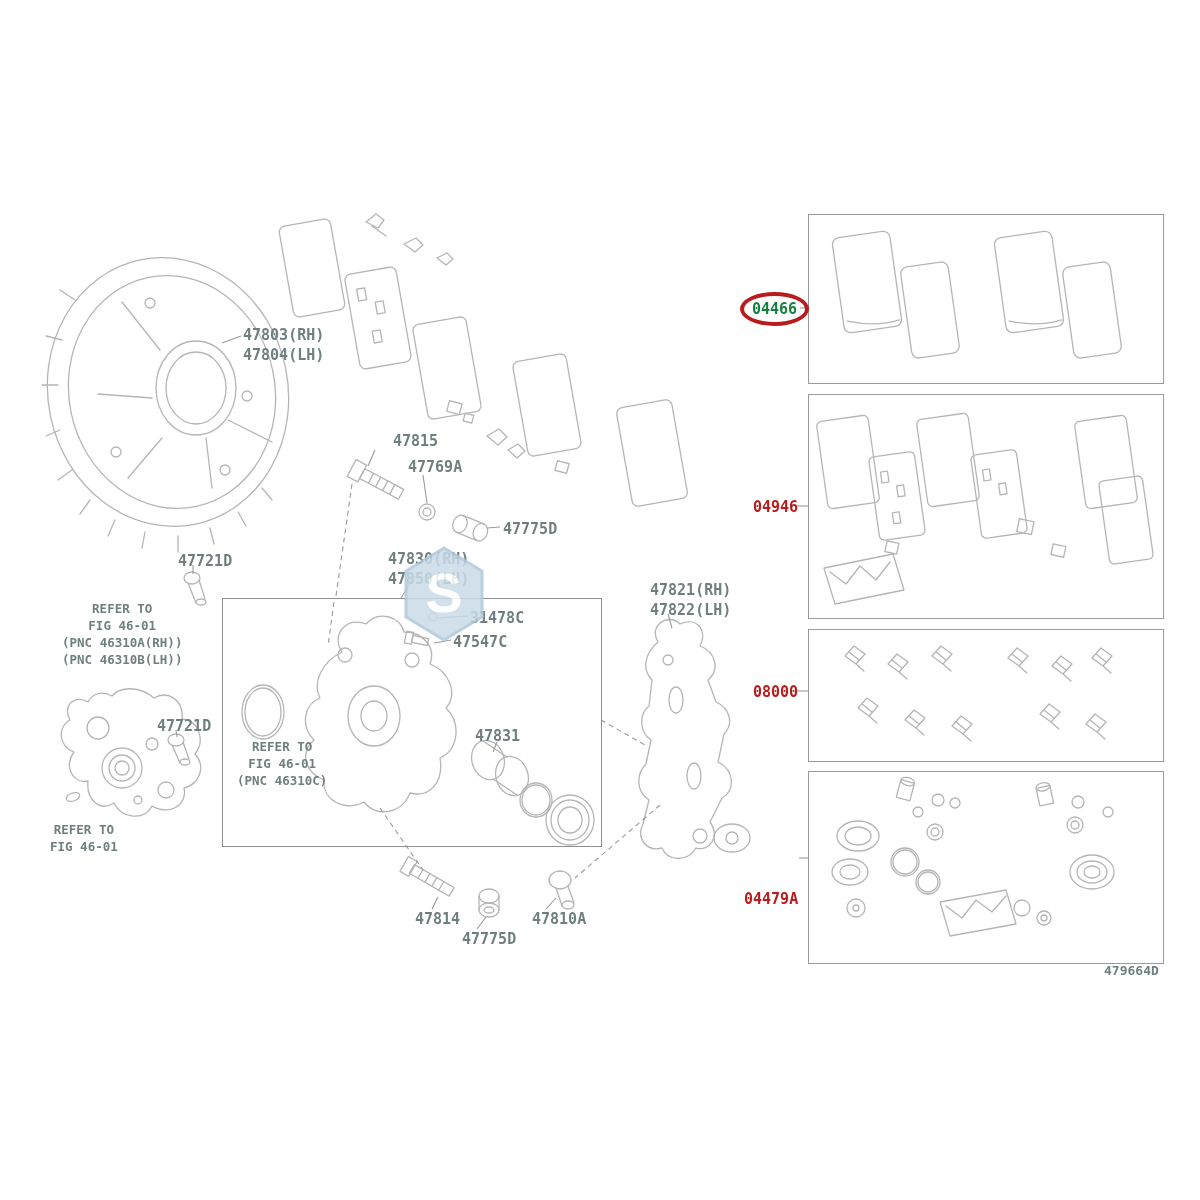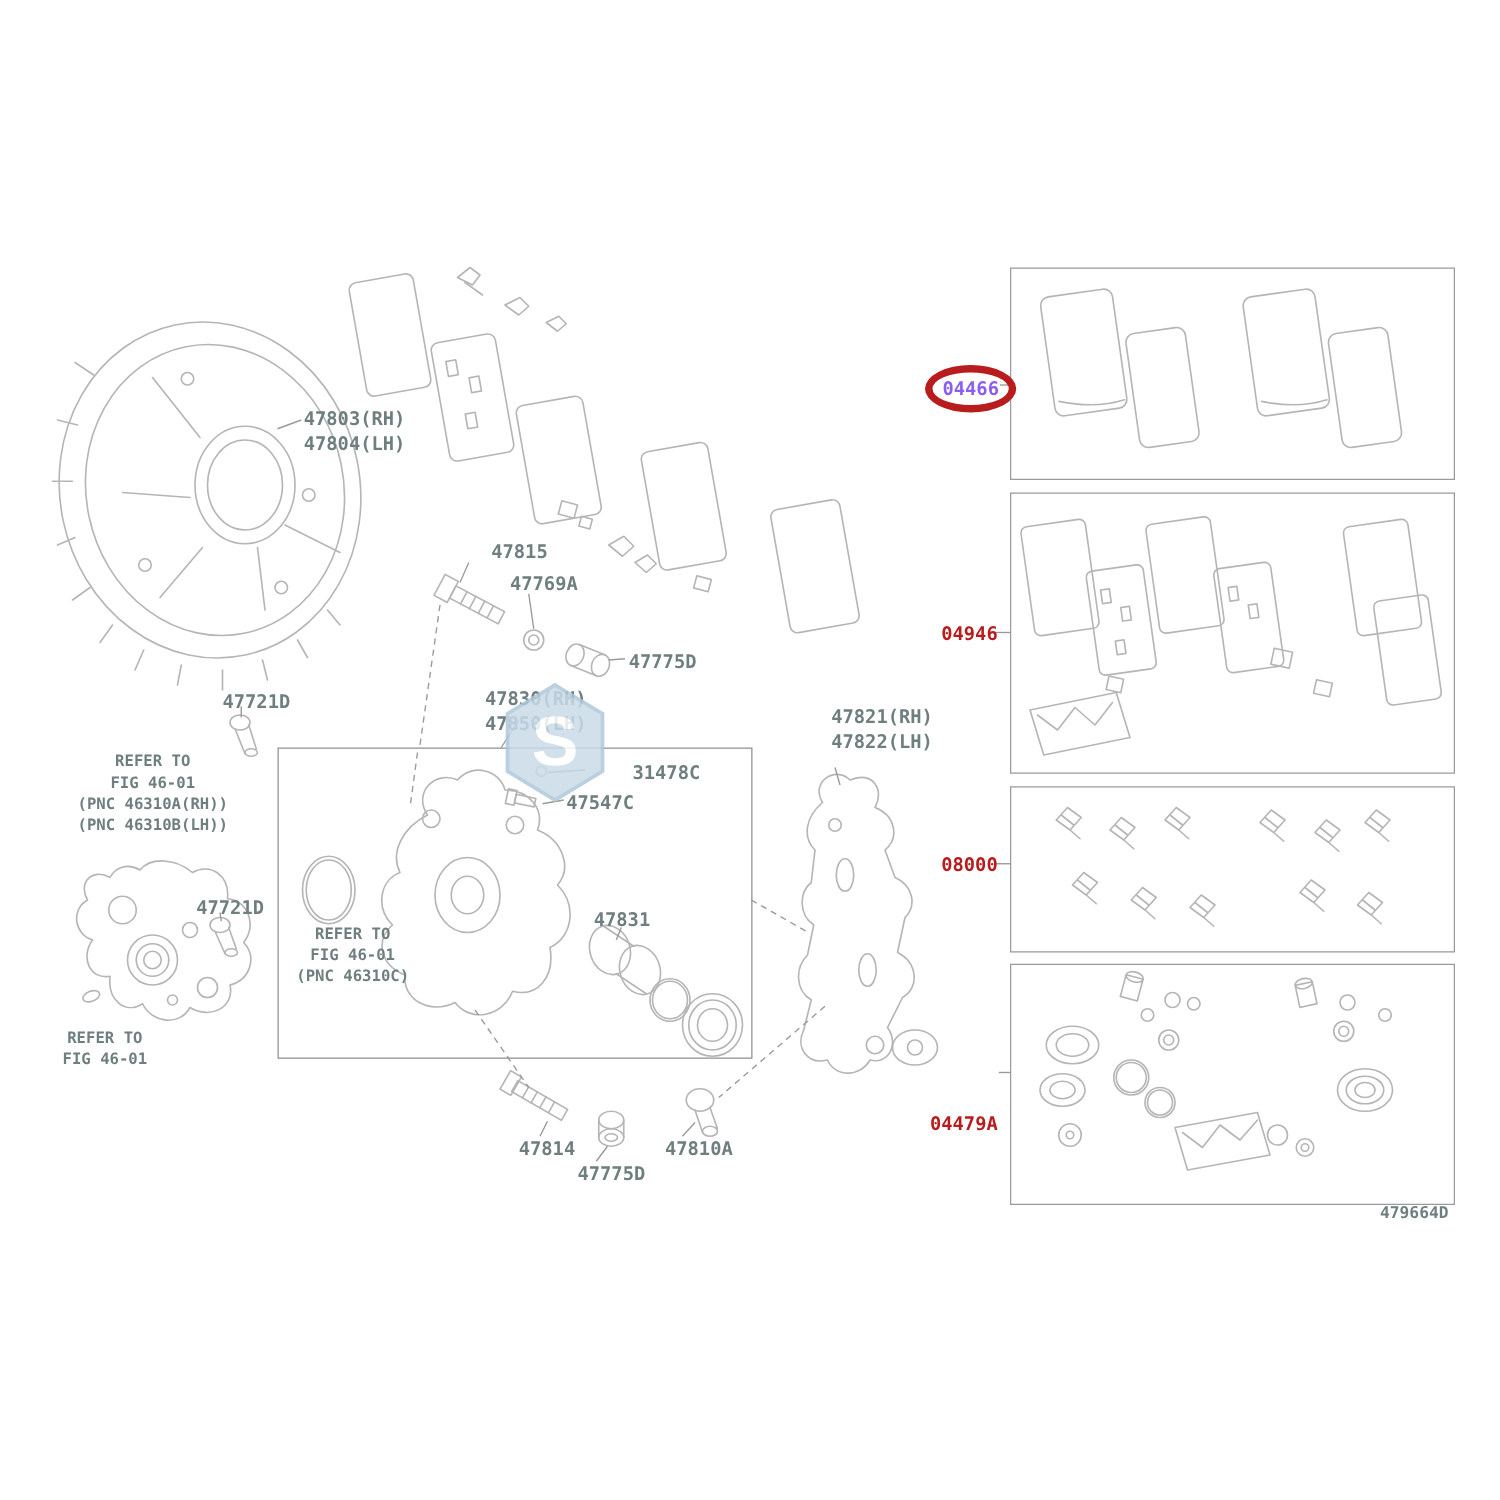--- a/index.html
+++ b/index.html
@@ -4,21 +4,21 @@
 <style>
   html,body{margin:0;padding:0;background:#ffffff;}
   .canvas{position:relative;width:1200px;height:1200px;background:#ffffff;overflow:hidden;
           font-family:"DejaVu Sans Mono", monospace;}
   .art{position:absolute;left:0;top:0;}
   .lbl{position:absolute;font:bold 15px/1.32 "DejaVu Sans Mono", monospace;color:#6f7f7f;
        white-space:pre-line;letter-spacing:0;text-align:right;}
   .lbl-sm{position:absolute;font:bold 12.5px/1.35 "DejaVu Sans Mono", monospace;color:#6f7f7f;
        white-space:pre-line;text-align:center;}
   .kit-lbl{position:absolute;font:bold 15px/1.2 "DejaVu Sans Mono", monospace;color:#b91c1c;}
-  .kit-hl{color:#8b5cf6;border:6px solid #b91c1c;border-radius:50%;padding:4px 8px;}
+  .kit-hl{color:#15803d;border:4px solid #b91c1c;border-radius:50%;padding:4px 8px;}
   .kit-box{position:absolute;border:1.3px solid #9a9a9a;background:transparent;}
   .inner-box{position:absolute;border:1.3px solid #8f8f8f;}
   .fig-code{position:absolute;font:bold 13px "DejaVu Sans Mono", monospace;color:#6f7f7f;}
   .watermark{position:absolute;left:402px;top:546px;display:flex;align-items:center;gap:16px;
              opacity:.85;pointer-events:none;}
   .watermark .wm-text{font:bold 92px/1 "Liberation Sans", sans-serif;color:#b7cddd;letter-spacing:6px;}
 </style>
 </head>
 <body>
 
@@ -347,24 +347,24 @@
   <div class="lbl-sm" style="left:62px;top:601px;">REFER TO
 FIG 46-01
 (PNC 46310A(RH))
 (PNC 46310B(LH))</div>
   <div class="lbl" style="left:157px;top:717px;">47721D</div>
   <div class="lbl-sm" style="left:237px;top:739px;">REFER TO
 FIG 46-01
 (PNC 46310C)</div>
   <div class="lbl-sm" style="left:50px;top:822px;">REFER TO
 FIG 46-01</div>
-  <div class="lbl" style="left:470px;top:609px;margin-left:36px;">31478C</div>
+  <div class="lbl" style="left:470px;top:609px;">31478C</div>
   <div class="lbl" style="left:453px;top:633px;">47547C</div>
   <div class="lbl" style="left:475px;top:727px;">47831</div>
-  <div class="lbl" style="left:650px;top:564px;margin-left:15px;">47821(RH)
+  <div class="lbl" style="left:650px;top:581px;">47821(RH)
 47822(LH)</div>
   <div class="lbl" style="left:415px;top:910px;">47814</div>
   <div class="lbl" style="left:462px;top:930px;">47775D</div>
   <div class="lbl" style="left:532px;top:910px;">47810A</div>
 
   <div class="kit-lbl kit-hl" style="left:740px;top:292px;">04466</div>
   <div class="kit-lbl" style="left:753px;top:498px;">04946</div>
   <div class="kit-lbl" style="left:753px;top:683px;">08000</div>
   <div class="kit-lbl" style="left:744px;top:850px;margin-top:40px;">04479A</div>
 

